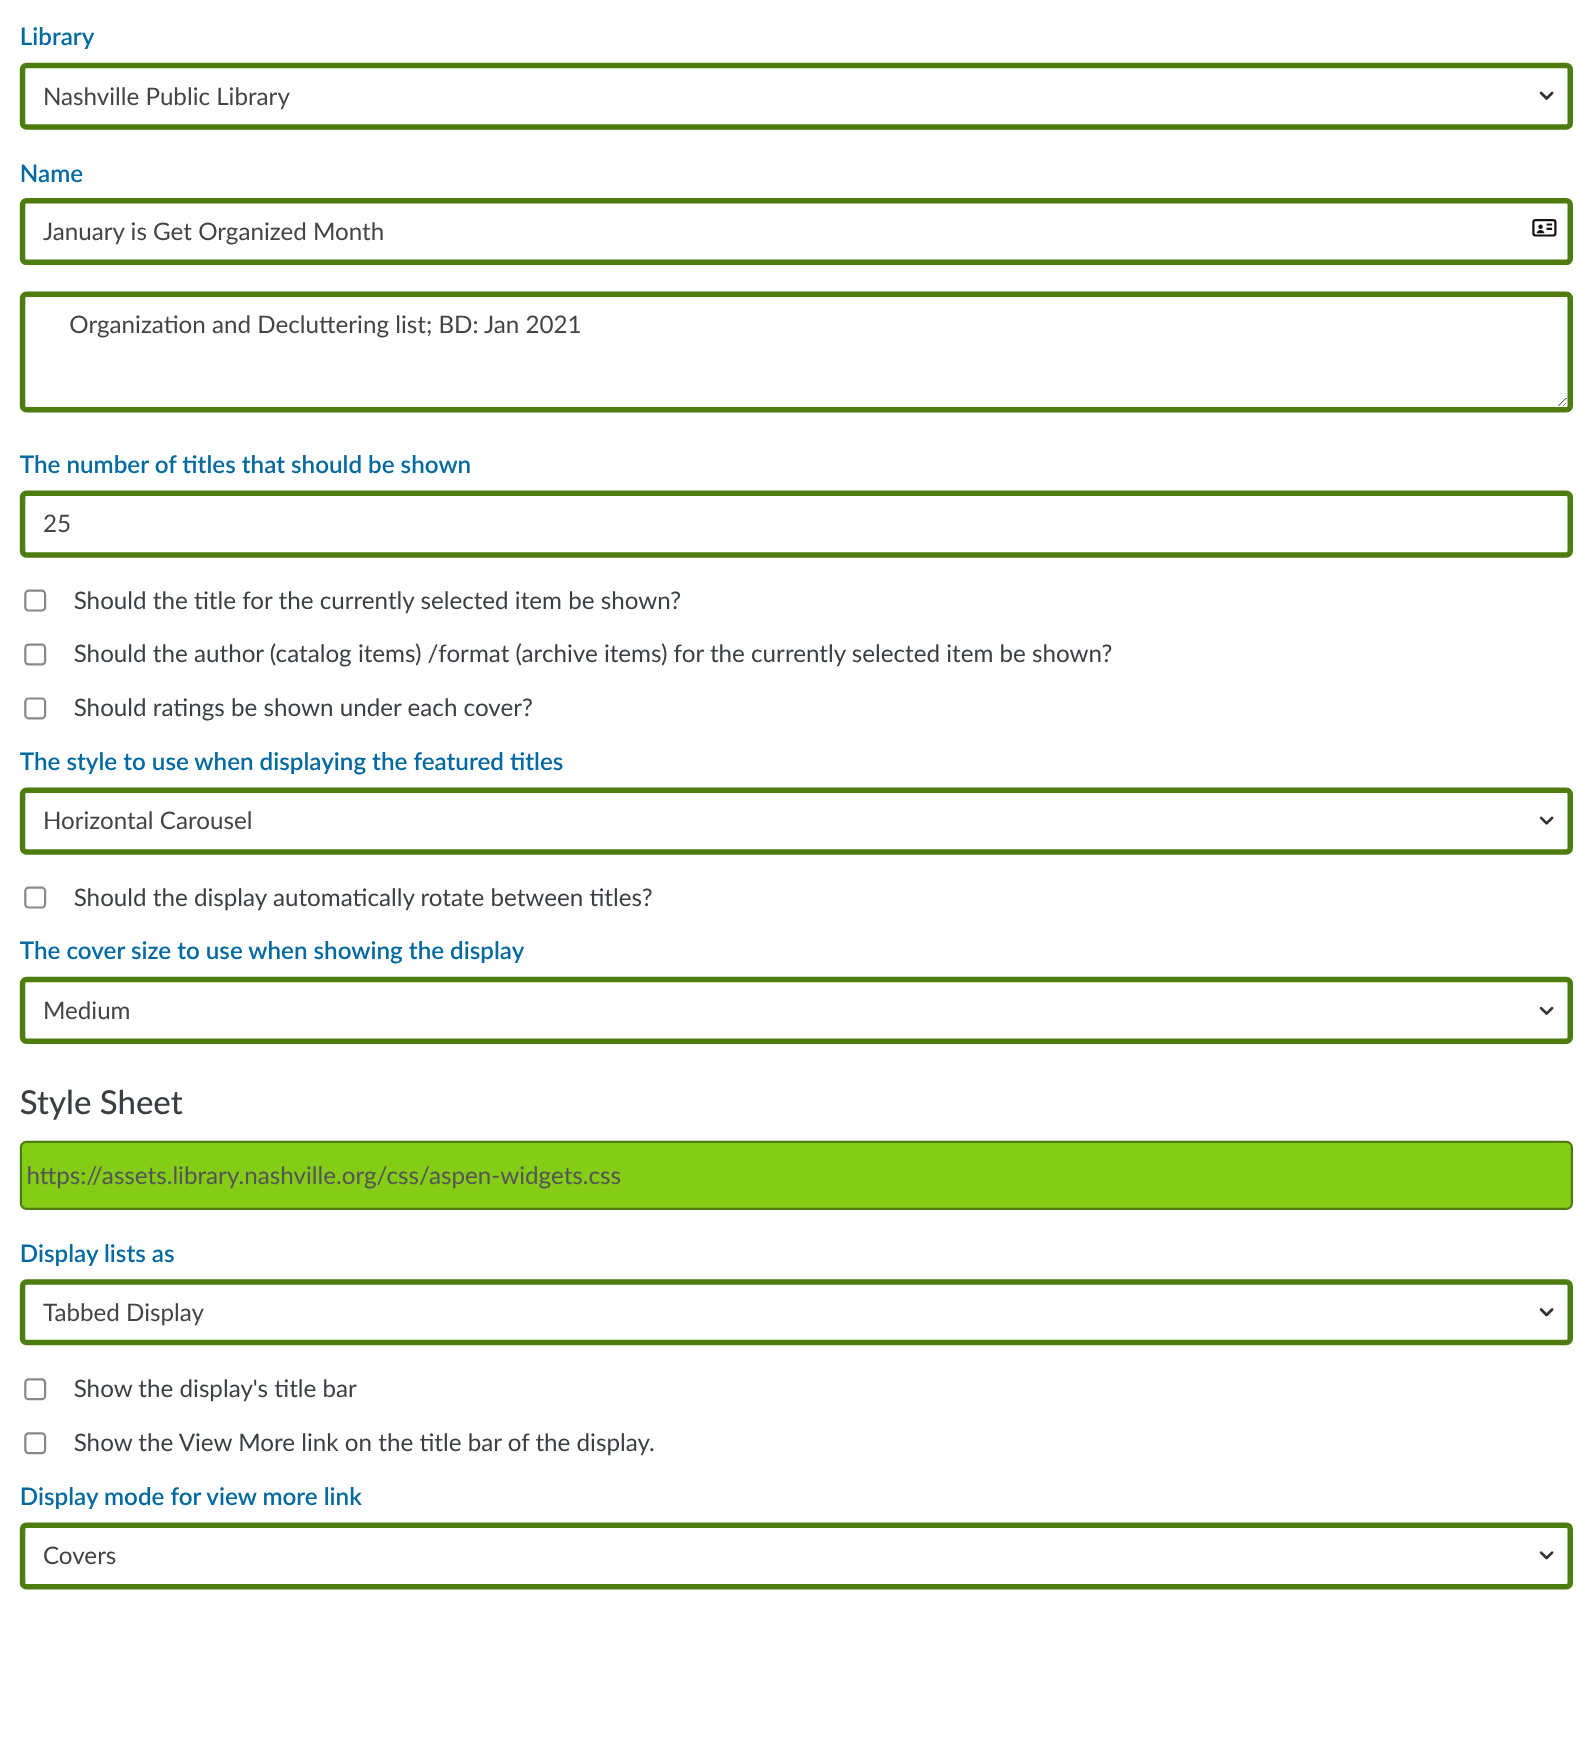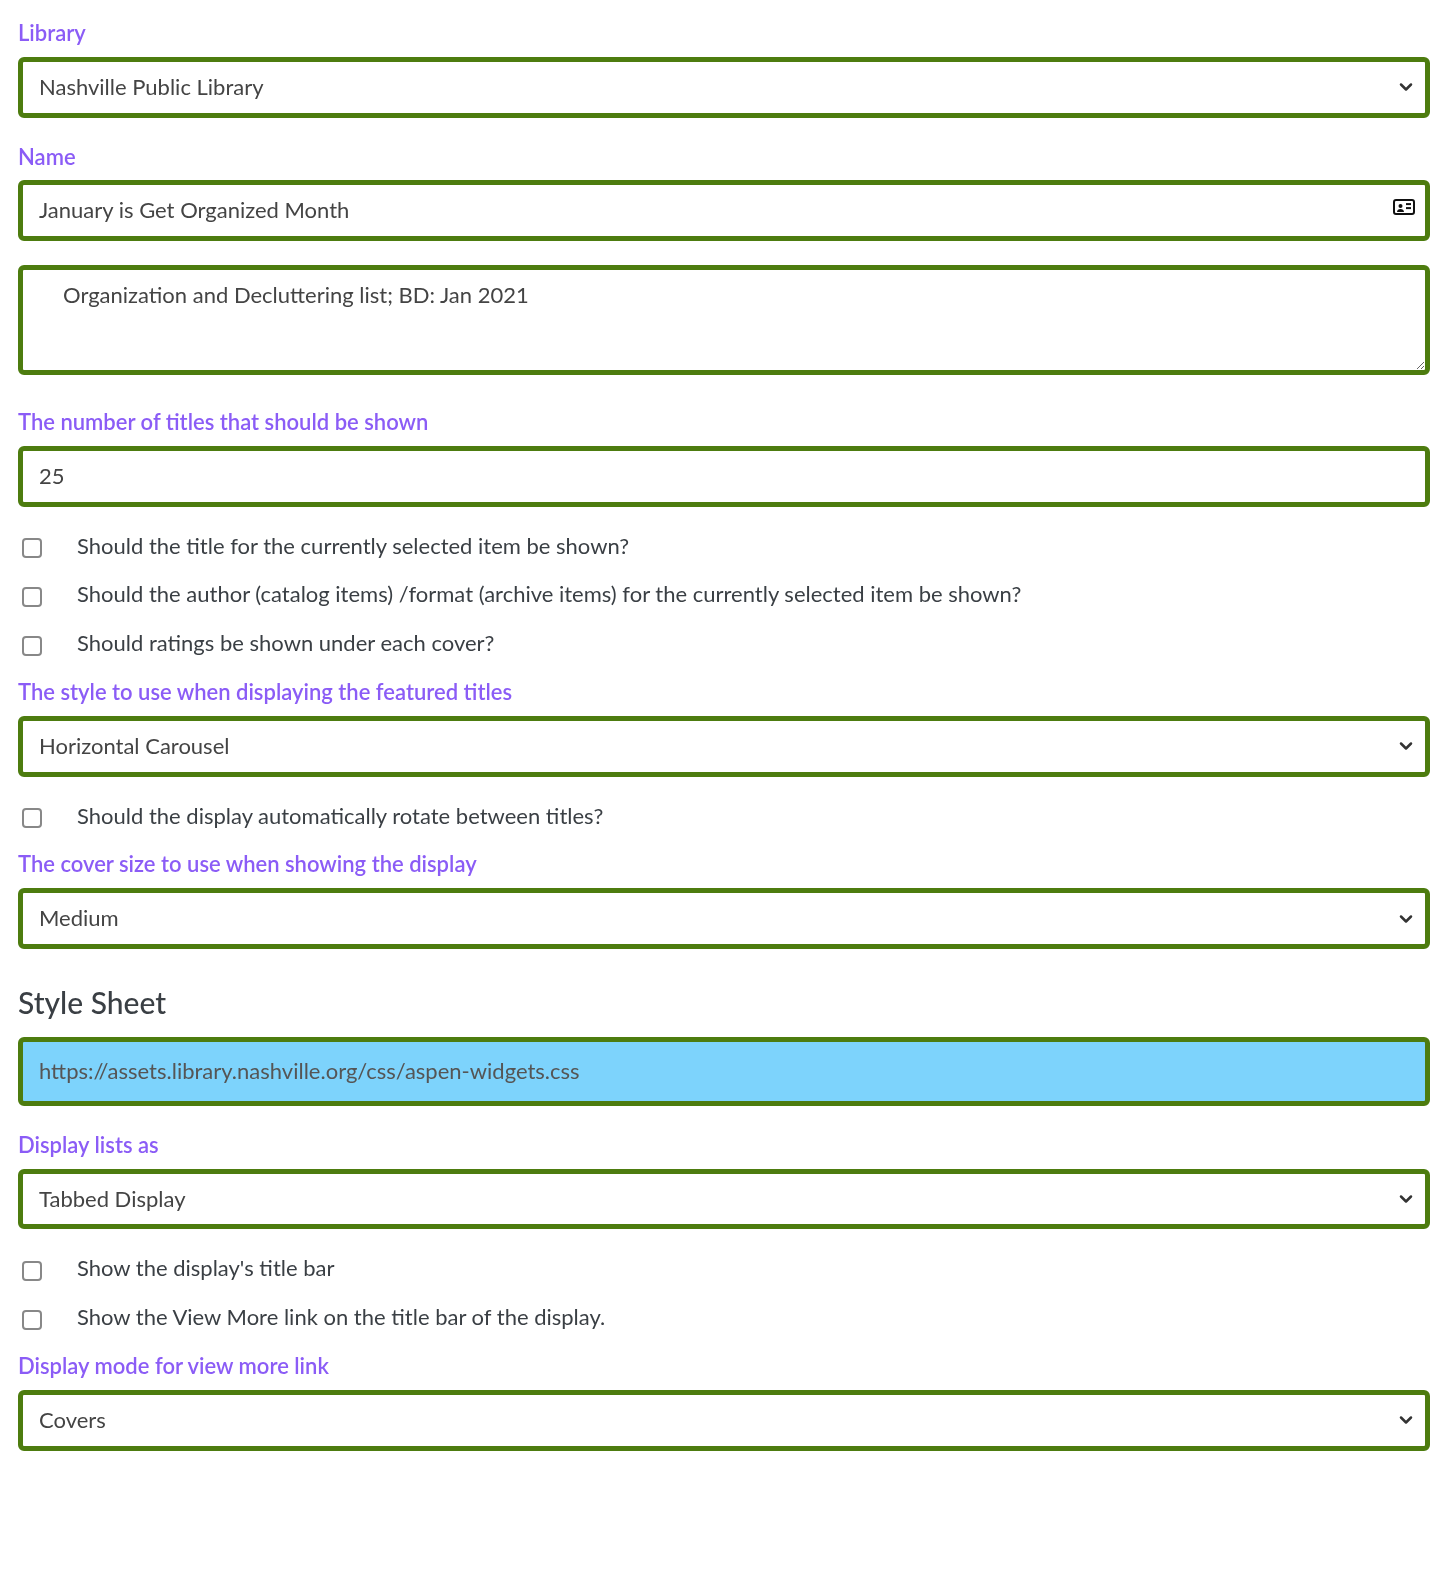--- a/index.html
+++ b/index.html
@@ -11,42 +11,42 @@
     color: #333333;
     font-size: 22px;
     line-height: 1.4;
   }
   .form-group {
     margin-bottom: 24px;
   }
   .form-label {
     display: block;
     font-weight: 600;
-    color: #8b5cf6;
+    color: #0369a1;
     margin-bottom: 8px;
     font-size: 22px;
   }
   .form-control {
     width: 100%;
     padding: 10px 16px;
     font-size: 22px;
     color: #444;
     background: #ffffff;
     border: 5px solid #4d7c0f;
     border-radius: 6px;
     font-family: inherit;
     line-height: 1.4;
   }
   .form-control-readonly {
     width: 100%;
-    padding: 14px 16px;
+    padding: 14px 4px;
     font-size: 22px;
     color: #555;
-    background: #7dd3fc;
-    border: 5px solid #4d7c0f;
+    background: #84cc16;
+    border: 2px solid #4d7c0f;
     border-radius: 6px;
     font-family: inherit;
   }
   select.form-control {
     appearance: none;
     -webkit-appearance: none;
     -moz-appearance: none;
     background-image: none;
     padding-right: 44px;
   }
@@ -71,22 +71,22 @@
   }
   .input-icon-right {
     position: absolute;
     right: 14px;
     top: 50%;
     transform: translateY(-50%);
     color: #111;
   }
   .checkbox-row {
     display: flex;
-    align-items: flex-end;
-    gap: 32px;
+    align-items: center;
+    gap: 22px;
     margin-bottom: 18px;
   }
   .checkbox-row input[type="checkbox"] {
     width: 20px;
     height: 20px;
     margin-top: 4px;
     border: 2px solid #888;
     border-radius: 4px;
     flex-shrink: 0;
     appearance: none;

